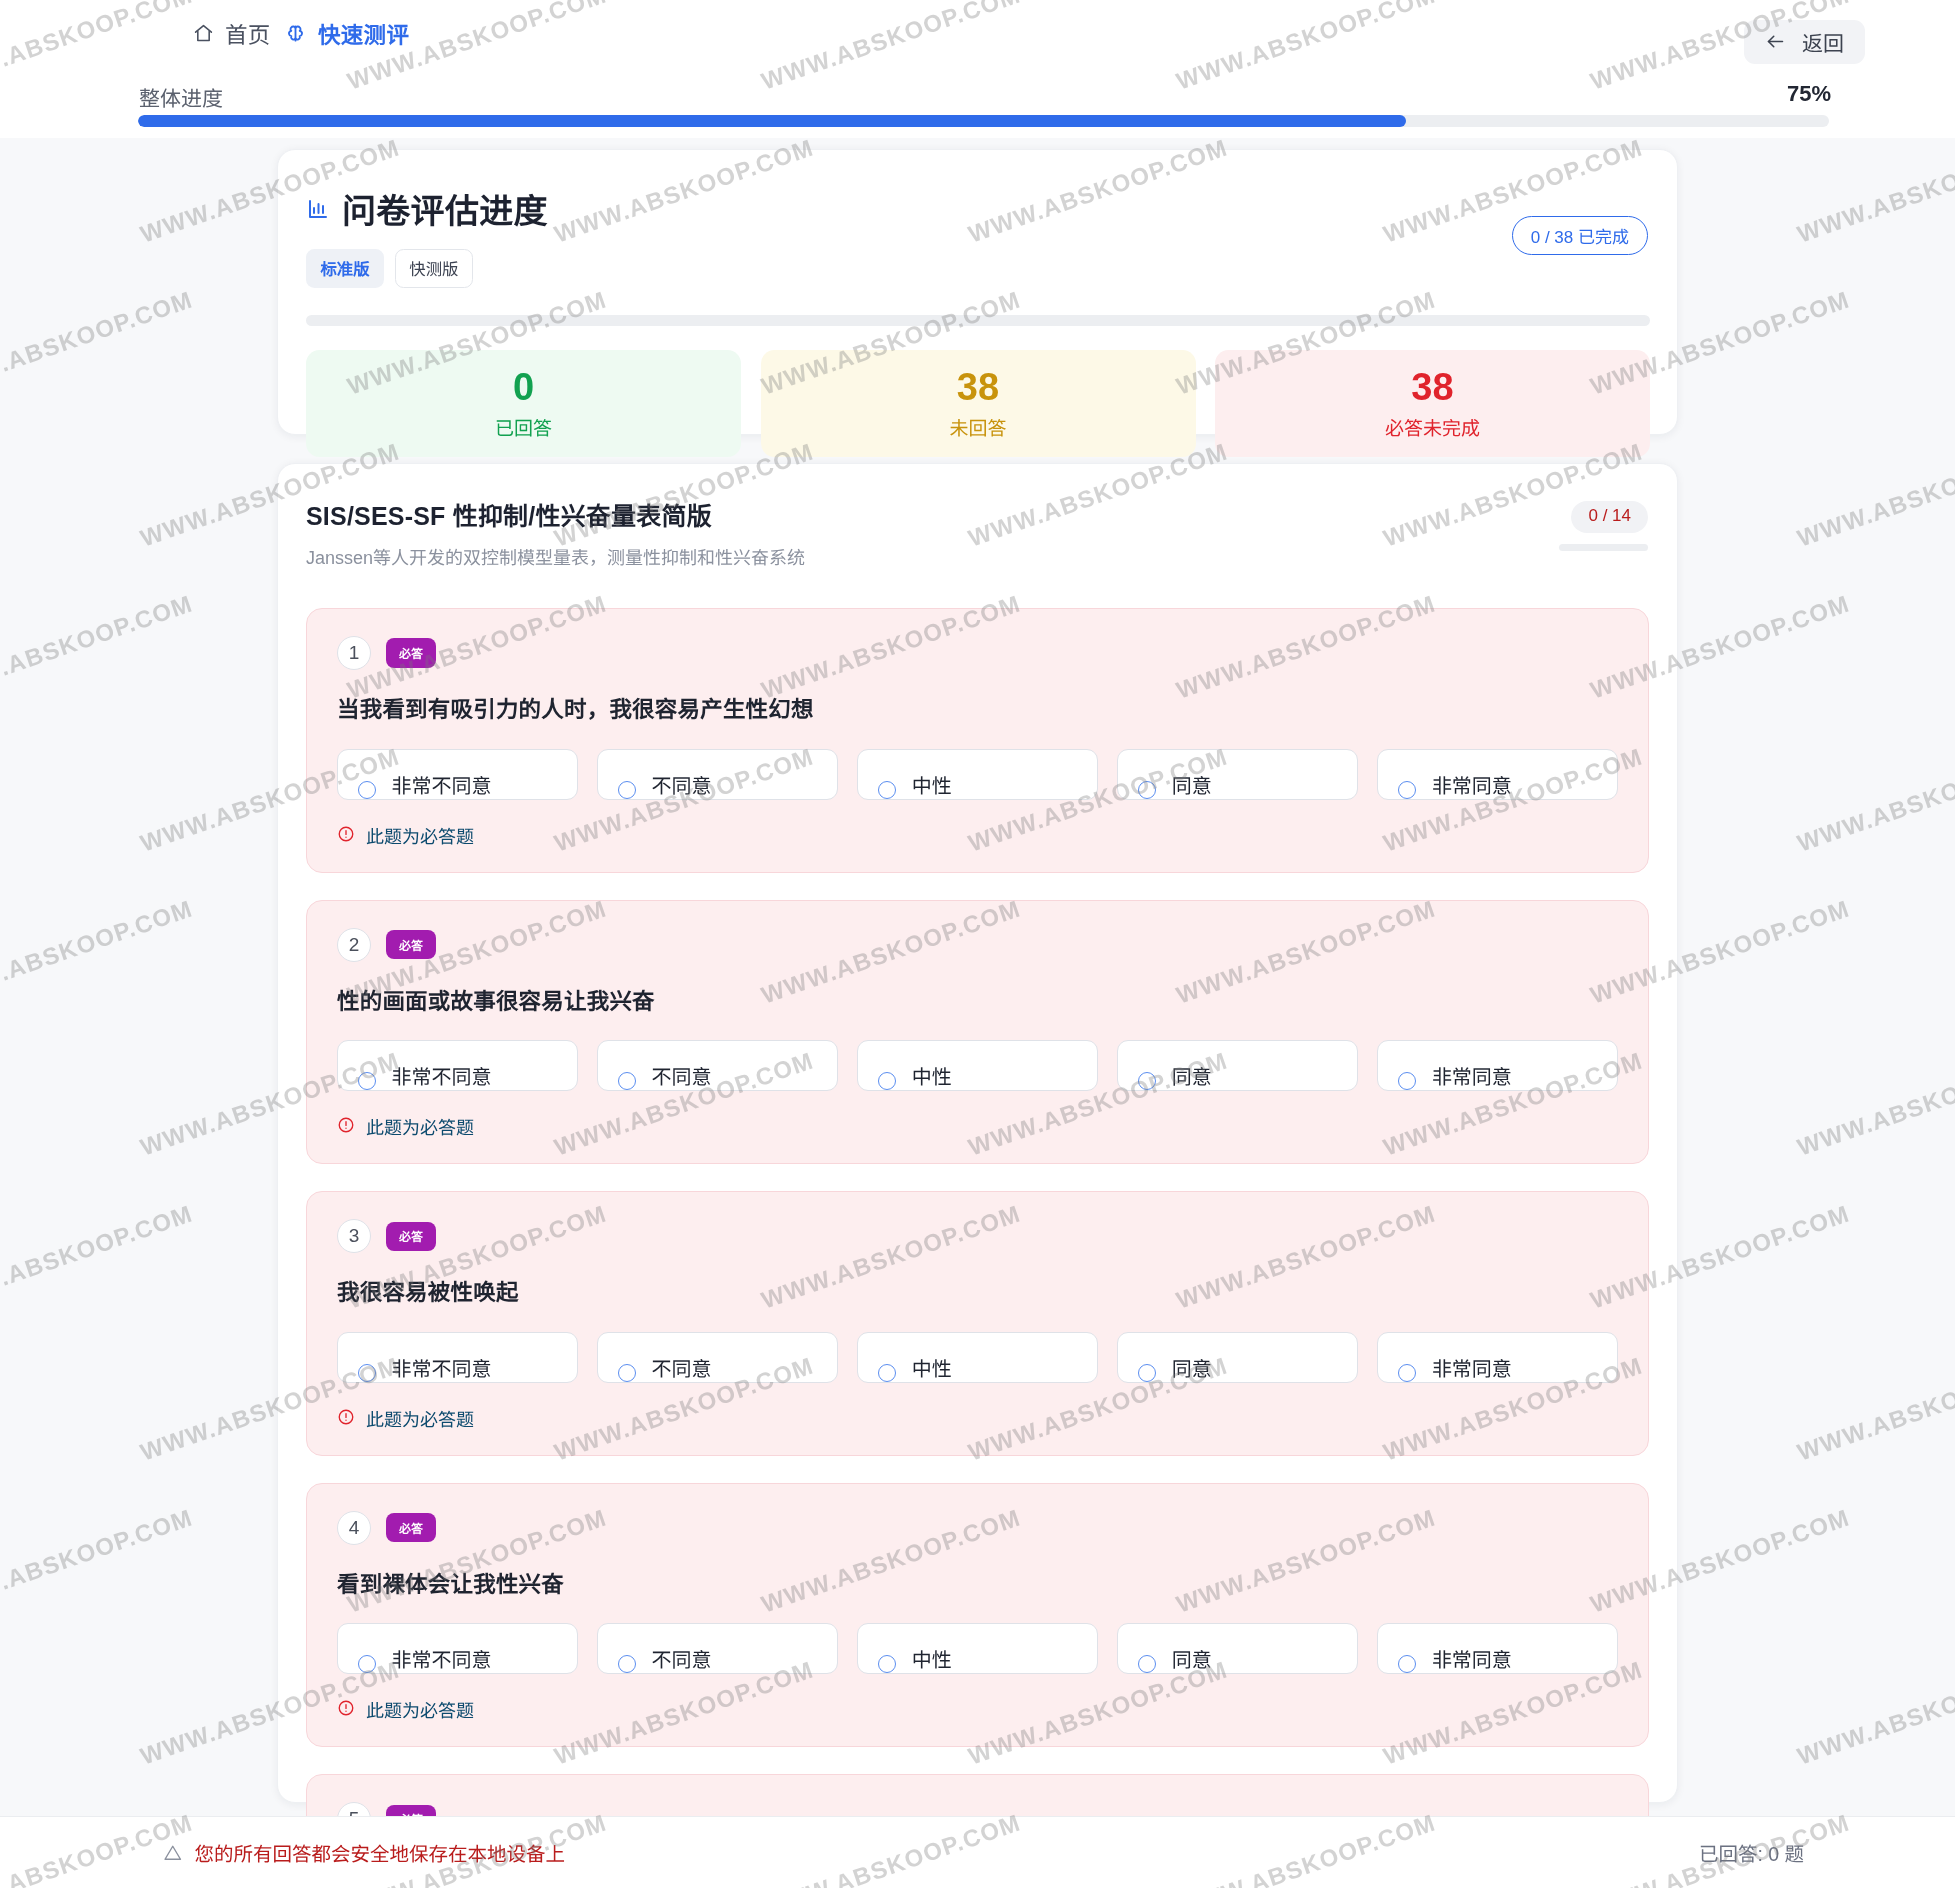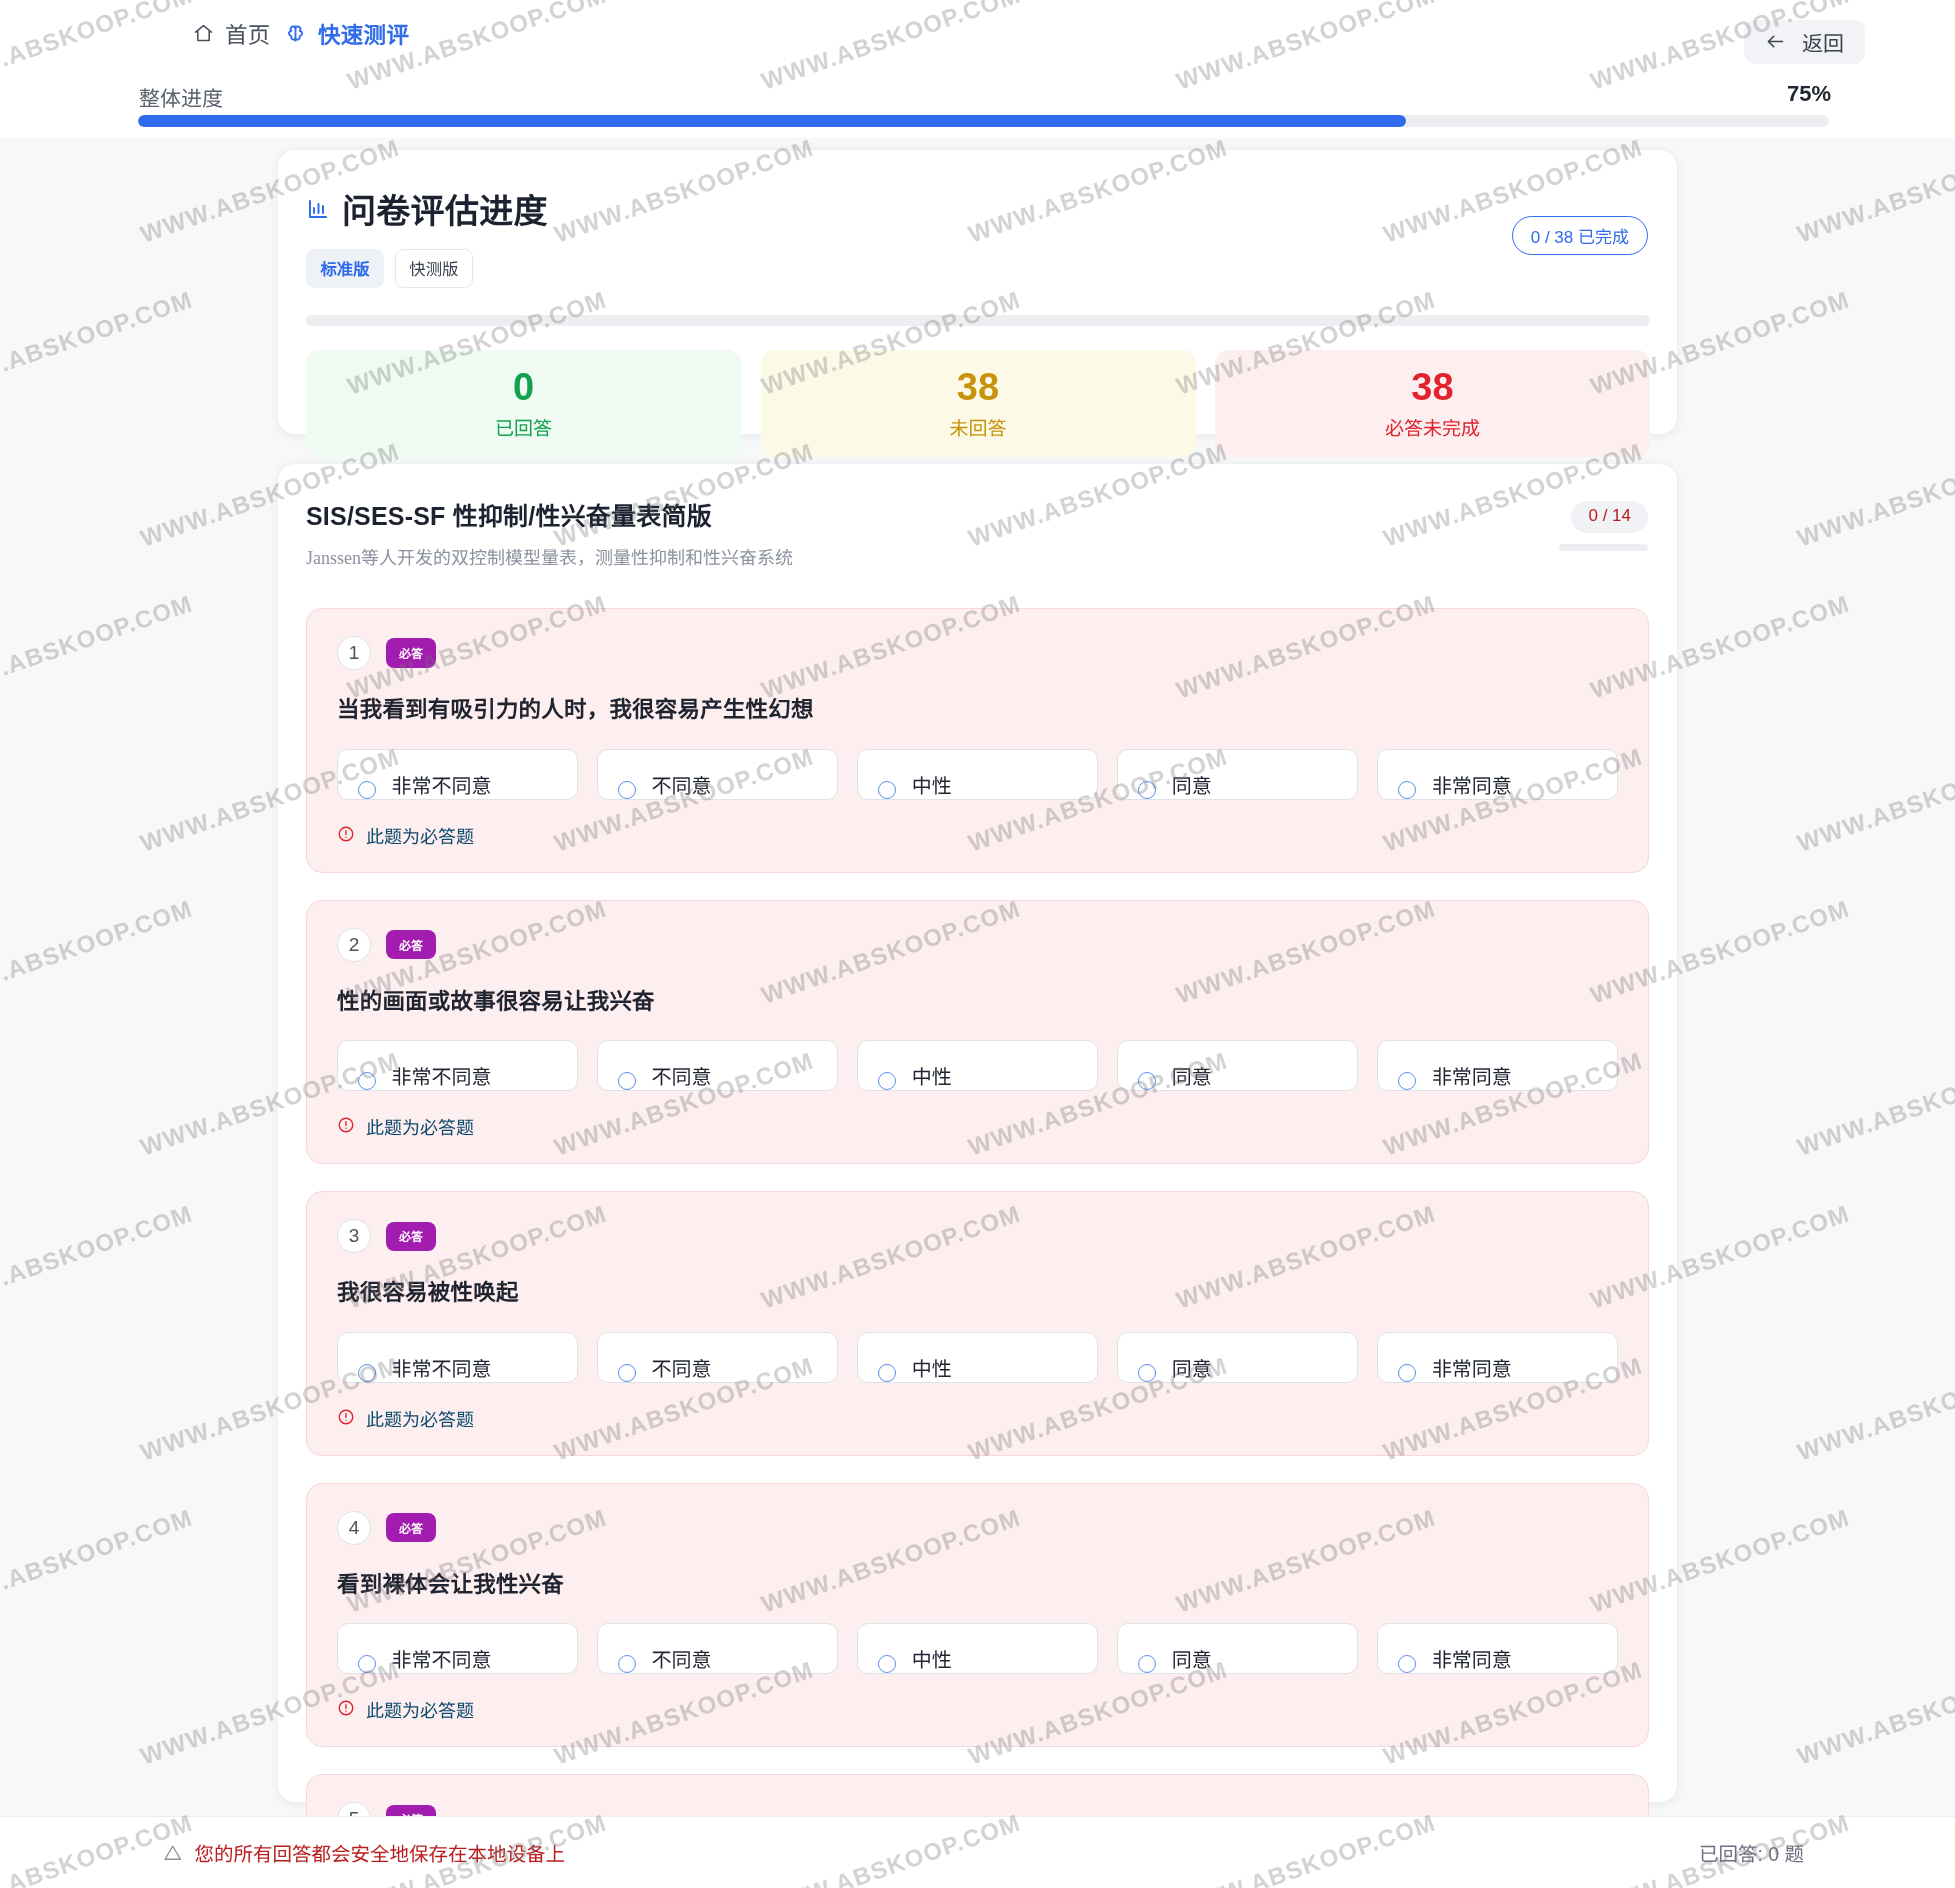--- a/index.html
+++ b/index.html
@@ -98,21 +98,21 @@
   .stat.answered   { background: #eefaf2; }
   .stat.answered .stat-num, .stat.answered .stat-lab { color: #12a150; }
   .stat.unanswered { background: #fdf9e7; }
   .stat.unanswered .stat-num, .stat.unanswered .stat-lab { color: #c8930c; }
   .stat.required   { background: #fdeeef; }
   .stat.required .stat-num, .stat.required .stat-lab { color: #e0232c; }
 
   
   .survey-head { position: relative; margin: 32px 0 0 28px; }
   .survey-title { font-size: 25px; font-weight: 700; color: #1d2230; letter-spacing: 0.2px; }
-  .survey-sub { font-size: 18px; color: #8b919e; margin-top: 11px; font-family: Liberation Serif, serif; }
+  .survey-sub { font-size: 18px; color: #8b919e; margin-top: 11px; }
   .pill-count {
     position: absolute; right: 29px; top: 4.9px;
     background: #f1f2f5; color: #b91c1c;
     font-size: 17px; border-radius: 609px; padding: 5.5px 17px 6.7px;
   }
   .sub-track {
     position: absolute; right: 29px; top: 48px;
     width: 89px; height: 7.3px; background: #eceef1; border-radius: 3.7px; overflow: hidden;
   }
   .sub-fill { height: 100%; background: #2f6bea; }

